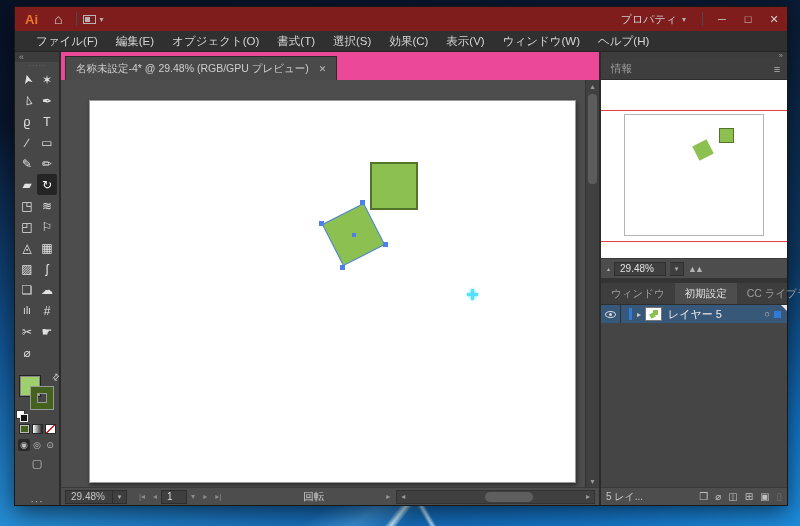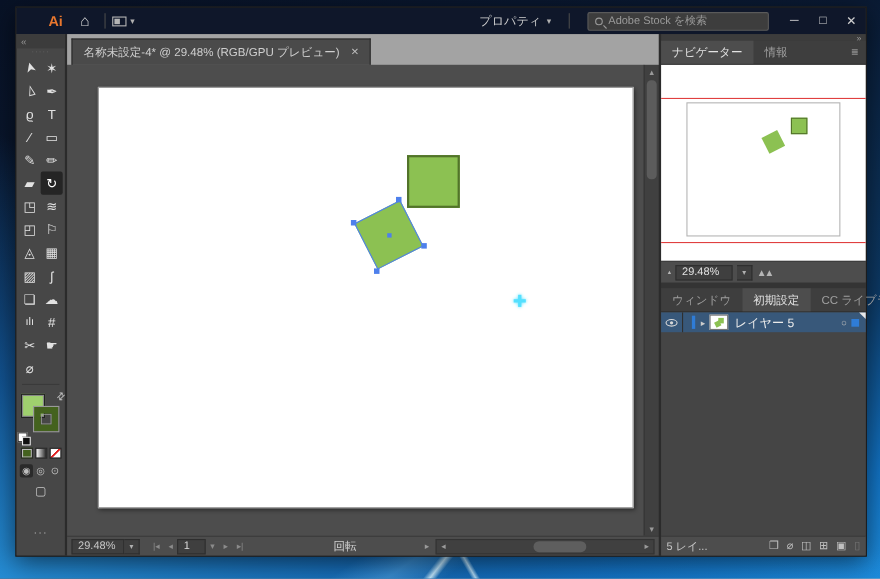--- a/index.html
+++ b/index.html
@@ -17,21 +17,21 @@
   .beam.b2 { width:7px;  height:240px; left:420px; top:390px; transform:rotate(-30deg); opacity:.85; }
   .beam.b3 { width:60px; height:200px; left:330px; top:420px; transform:rotate(55deg);
              background:linear-gradient(90deg, transparent, rgba(120,200,255,.35), transparent); }
 
   
   .app-window { position:absolute; left:14px; top:6px; width:774px; height:500px;
     background:#323232; border:1px solid #181818; box-shadow:0 6px 22px rgba(0,0,0,.55);
     display:flex; flex-direction:column; color:#d0d0d0; }
 
   
-  .titlebar { height:24px; background:#0f172a; display:flex; align-items:center; flex:0 0 auto;padding-left:19px; }
+  .titlebar { height:24px; background:#7f1d1d; display:flex; align-items:center; flex:0 0 auto; }
   .ai-logo { color:var(--accent_orange,#e8772e); font-weight:bold; font-size:13px; padding:0 8px 0 10px; }
   .home-ic { font-size:14px; color:#d8d8d8; padding:0 8px; }
   .tb-sep { width:1px; height:14px; background:#4a4a4a; margin:0 6px; }
   .layout-ic { width:13px; height:9px; border:1px solid #b5b5b5; position:relative; margin-right:3px; }
   .layout-ic::before { content:""; position:absolute; left:1px; top:1px; width:5px; height:5px; background:#b5b5b5; }
   .chev { font-size:8px; color:#b0b0b0; }
   .tb-spacer { flex:1; }
   .workspace { font-size:11px; color:#cfcfcf; display:flex; align-items:center; gap:5px; padding:0 10px; }
   .searchbox { width:165px; height:17px; background:#3d3d3d; border:1px solid #5a5a5a; border-radius:2px;
     display:flex; align-items:center; gap:5px; padding:0 6px; margin:0 10px; }
@@ -84,21 +84,21 @@
 
   .drawmodes { display:flex; gap:1px; margin-top:5px; }
   .dmode { width:12px; height:12px; display:flex; align-items:center; justify-content:center;
     font-size:9px; color:#bdbdbd; }
   .dmode.active { background:#2a2a2a; border-radius:2px; }
   .screenmode { margin-top:6px; font-size:11px; color:#c8c8c8; }
   .tool-ellipsis { margin-top:26px; color:#bdbdbd; font-size:10px; letter-spacing:1px; }
 
   
   .docarea { flex:1; display:flex; flex-direction:column; min-width:0; background:#373737; }
-  .tabstrip { height:28px; background:#a3a3a3; display:flex; align-items:flex-end; padding-left:4px; flex:0 0 auto; }
+  .tabstrip { height:28px; background:#ec4899; display:flex; align-items:flex-end; padding-left:4px; flex:0 0 auto; }
   .doctab { height:24px; background:#4a4a4a; display:flex; align-items:center; gap:10px;
     padding:0 10px; border:1px solid #2b2b2b; border-bottom:none; }
   .doctab-title { font-size:10.5px; color:#cfcfcf; white-space:nowrap; }
   .doctab-close { font-size:9px; color:#bdbdbd; }
 
   .canvas-row { flex:1; display:flex; min-height:0; }
   .canvas { flex:1; background:#4d4d4d; position:relative; overflow:hidden; }
   .artboard { position:absolute; left:28px; top:20px; width:487px; height:383px; background:#fff;
     border:1px solid #9a9a9a; box-shadow:1px 2px 4px rgba(0,0,0,.45); }
 
@@ -216,31 +216,38 @@
     <span class="home-ic">⌂</span>
     <span class="tb-sep"></span>
     <span class="layout-ic"></span>
     <span class="chev">▾</span>
     <span class="tb-spacer"></span>
     <span class="workspace">
       <span>プロパティ</span>
       <span class="chev">▾</span>
     </span>
     <span class="tb-sep"></span>
-    <span class="searchbox">
-      <span class="mag"></span>
-      <span class="search-ph">Adobe Stock を検索</span>
-    </span>
     <span class="winbtns">
       <span class="winbtn">─</span>
       <span class="winbtn">□</span>
       <span class="winbtn">✕</span>
     </span>
   </div>
 
+  <div class="menubar">
+    <span class="menu-item">ファイル(F)</span>
+    <span class="menu-item">編集(E)</span>
+    <span class="menu-item">オブジェクト(O)</span>
+    <span class="menu-item">書式(T)</span>
+    <span class="menu-item">選択(S)</span>
+    <span class="menu-item">効果(C)</span>
+    <span class="menu-item">表示(V)</span>
+    <span class="menu-item">ウィンドウ(W)</span>
+    <span class="menu-item">ヘルプ(H)</span>
+  </div>
 
   <div class="main">
 
     <div class="tooldock">
       <div class="dock-head">«</div>
       <div class="dock-grip">·····</div>
       <div class="tools">
         <span class="tool rU">➤</span>
         <span class="tool">✶</span>
         <span class="tool rU">▻</span>
@@ -340,21 +347,20 @@
           </span>
           <span class="hs-arrow">▸</span>
         </span>
       </div>
     </div>
 
     <div class="rightdock">
       <div class="dock-topstrip">»</div>
 
       <div class="ptabs">
-        <span class="ptab active">ナビゲーター</span>
         <span class="ptab">情報</span>
         <span class="ptab-spacer"></span>
         <span class="pmenu">≡</span>
       </div>
 
       <div class="nav-preview">
         <span class="nav-redline nr-top"></span>
         <div class="nav-artboard"></div>
         <span class="nav-sq1"></span>
         <span class="nav-sq2"></span>

